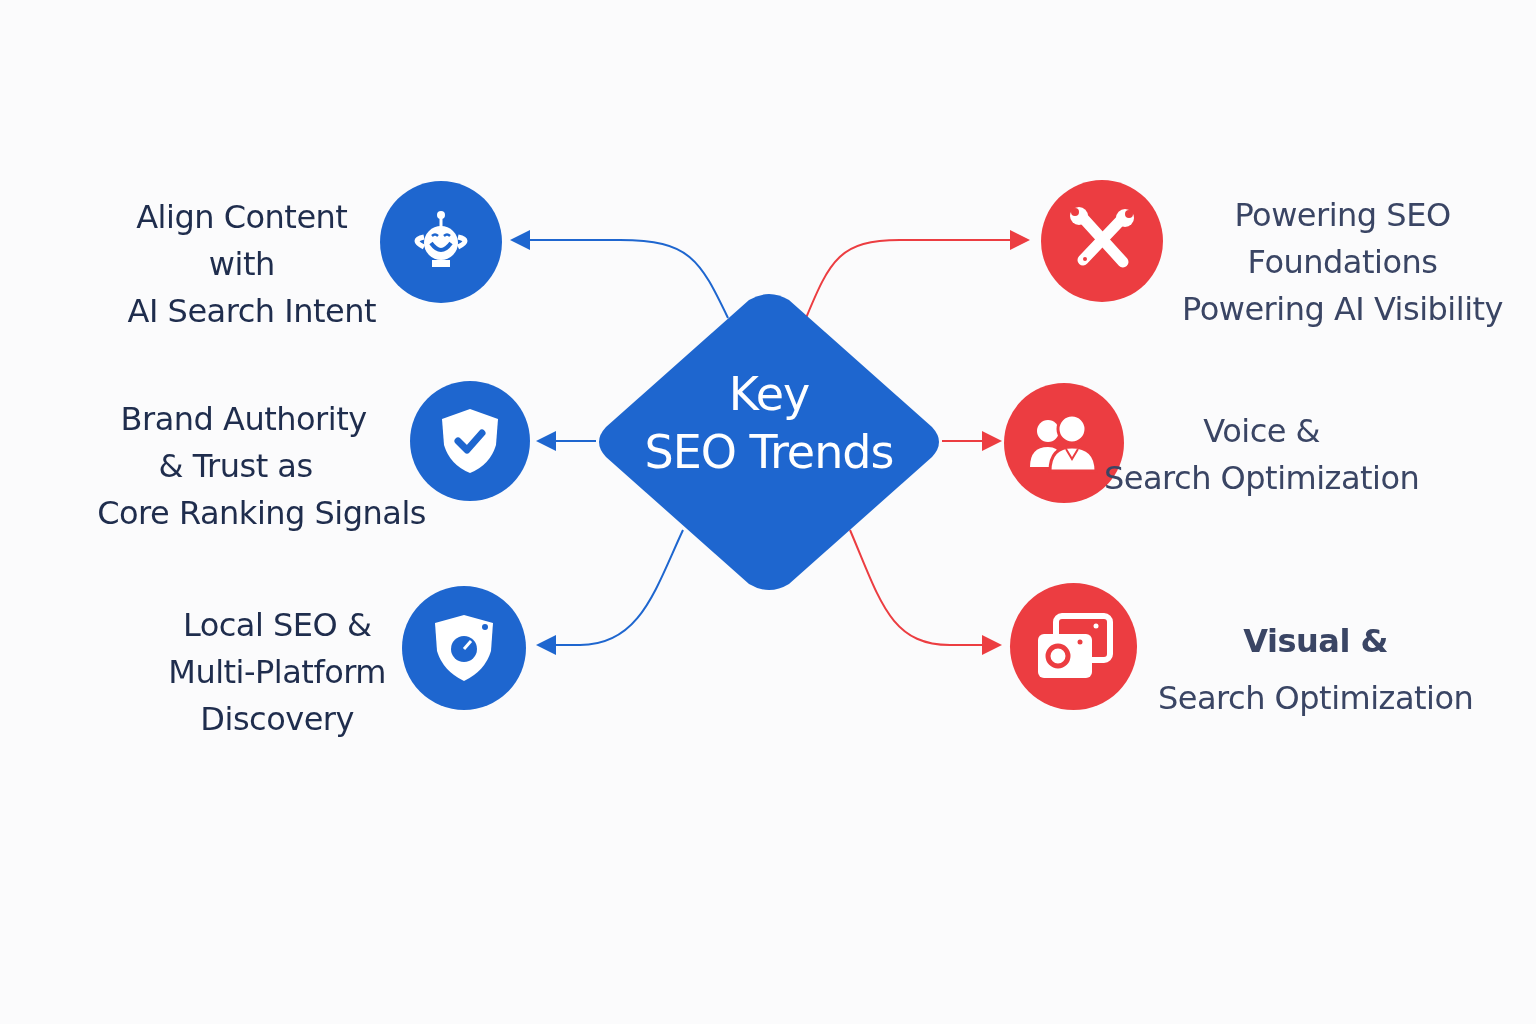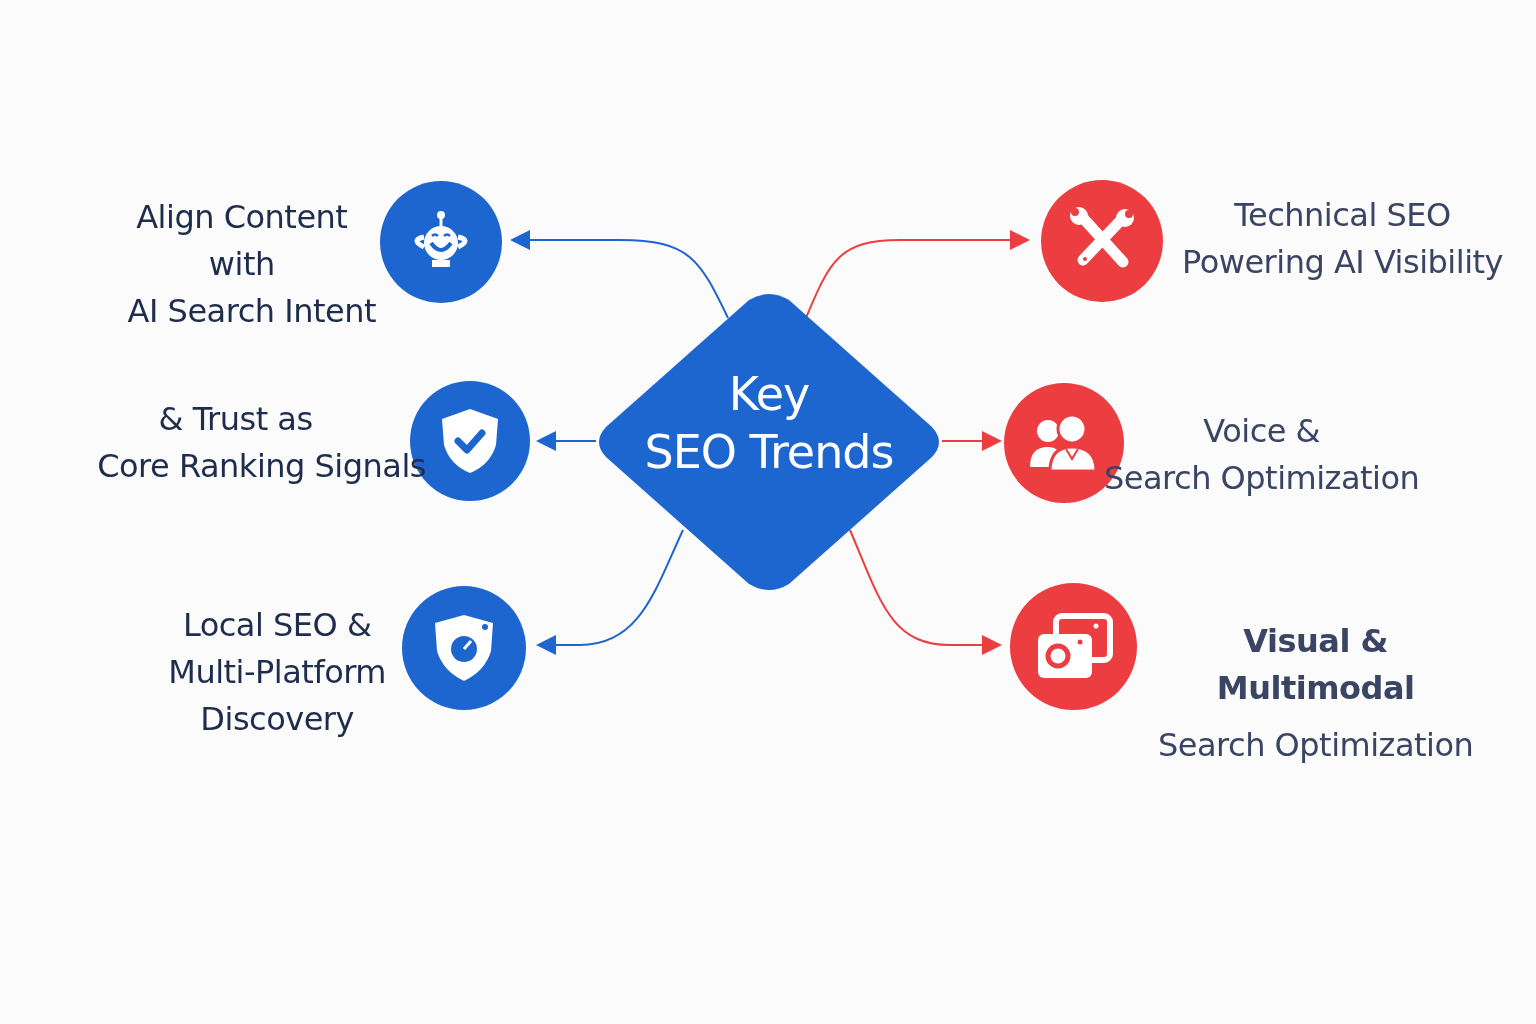--- a/index.html
+++ b/index.html
@@ -61,20 +61,21 @@
   <span style="margin-right:-20px">AI Search Intent</span>
 </div>
 
 <div class="node blue" style="left:410px;top:381px;width:120px;height:120px;">
   <svg width="64" height="68" viewBox="0 0 64 68">
     <path d="M32,2 L60,12 L58,38 Q52,58 32,66 Q12,58 6,38 L4,12 Z" fill="#fff"></path>
     <path d="M20,34 L29,43 L44,26" stroke="#1e66cf" stroke-width="7" fill="none" stroke-linecap="round" stroke-linejoin="round"></path>
   </svg>
 </div>
 <div class="label right-align" style="right:1146px;top:396px;">
+  <span>Brand Authority</span>
   <span style="margin-right:16px">&amp; Trust as</span>
   <span style="margin-right:-36px">Core Ranking Signals</span>
 </div>
 
 <div class="node blue" style="left:402px;top:586px;width:124px;height:124px;">
   <svg width="66" height="70" viewBox="0 0 66 70">
     <path d="M33,2 L62,10 L60,38 Q54,58 33,68 Q12,58 6,38 L4,10 Z" fill="#fff"></path>
     <circle cx="33" cy="36" r="13" fill="#1e66cf"></circle>
       <path d="M33,36 L40,28" stroke="#fff" stroke-width="3"></path>
     <circle cx="54" cy="14" r="3" fill="#1e66cf"></circle>
@@ -91,21 +92,22 @@
     <path d="M18,14 L58,58" stroke="#fff" stroke-width="11" stroke-linecap="round"></path>
     <path d="M56,16 L18,56" stroke="#fff" stroke-width="11" stroke-linecap="round"></path>
     <circle cx="14" cy="12" r="9" fill="#fff"></circle>
       <circle cx="60" cy="14" r="9" fill="#fff"></circle>
     <circle cx="10" cy="8" r="4" fill="#ec3d41"></circle>
       <circle cx="64" cy="10" r="4" fill="#ec3d41"></circle>
     <circle cx="20" cy="55" r="2" fill="#ec3d41"></circle>
   </svg>
 </div>
 <div class="label red-text" style="left:1182px;top:192px;">
-  <span>Technical SEO</span>
+  <span>Powering SEO</span>
+  <span>Foundations</span>
   <span>Powering AI Visibility</span>
 </div>
 
 <div class="node red" style="left:1004px;top:383px;width:120px;height:120px;">
   <svg width="76" height="60" viewBox="0 0 76 60">
     <circle cx="22" cy="18" r="11" fill="#fff"></circle>
       <path d="M4,54 Q4,34 22,34 Q32,34 34,42 L34,54 Z" fill="#fff"></path>
     <circle cx="46" cy="16" r="14" fill="#fff" stroke="#ec3d41" stroke-width="3"></circle>
     <path d="M24,58 Q24,34 46,34 Q70,34 70,58 Z" fill="#fff" stroke="#ec3d41" stroke-width="3"></path>
     <path d="M40,36 L46,46 L52,36" stroke="#ec3d41" stroke-width="2" fill="none"></path>
@@ -120,15 +122,14 @@
   <svg width="80" height="70" viewBox="0 0 80 70">
     <rect x="22" y="4" width="54" height="44" rx="6" fill="none" stroke="#fff" stroke-width="6"></rect>
     <rect x="4" y="22" width="54" height="44" rx="6" fill="#fff"></rect>
     <circle cx="24" cy="44" r="10" fill="none" stroke="#ec3d41" stroke-width="5"></circle>
     <circle cx="46" cy="30" r="2.5" fill="#ec3d41"></circle>
     <circle cx="62" cy="14" r="2.5" fill="#fff"></circle>
   </svg>
 </div>
 <div class="label red-text" style="left:1158px;top:618px;">
   <span style="font-weight:bold">Visual &amp;</span>
-  <span style="font-weight:bold">Multimodal</span>
   <span style="margin-top:10px">Search Optimization</span>
 </div>
 
 </body></html>

